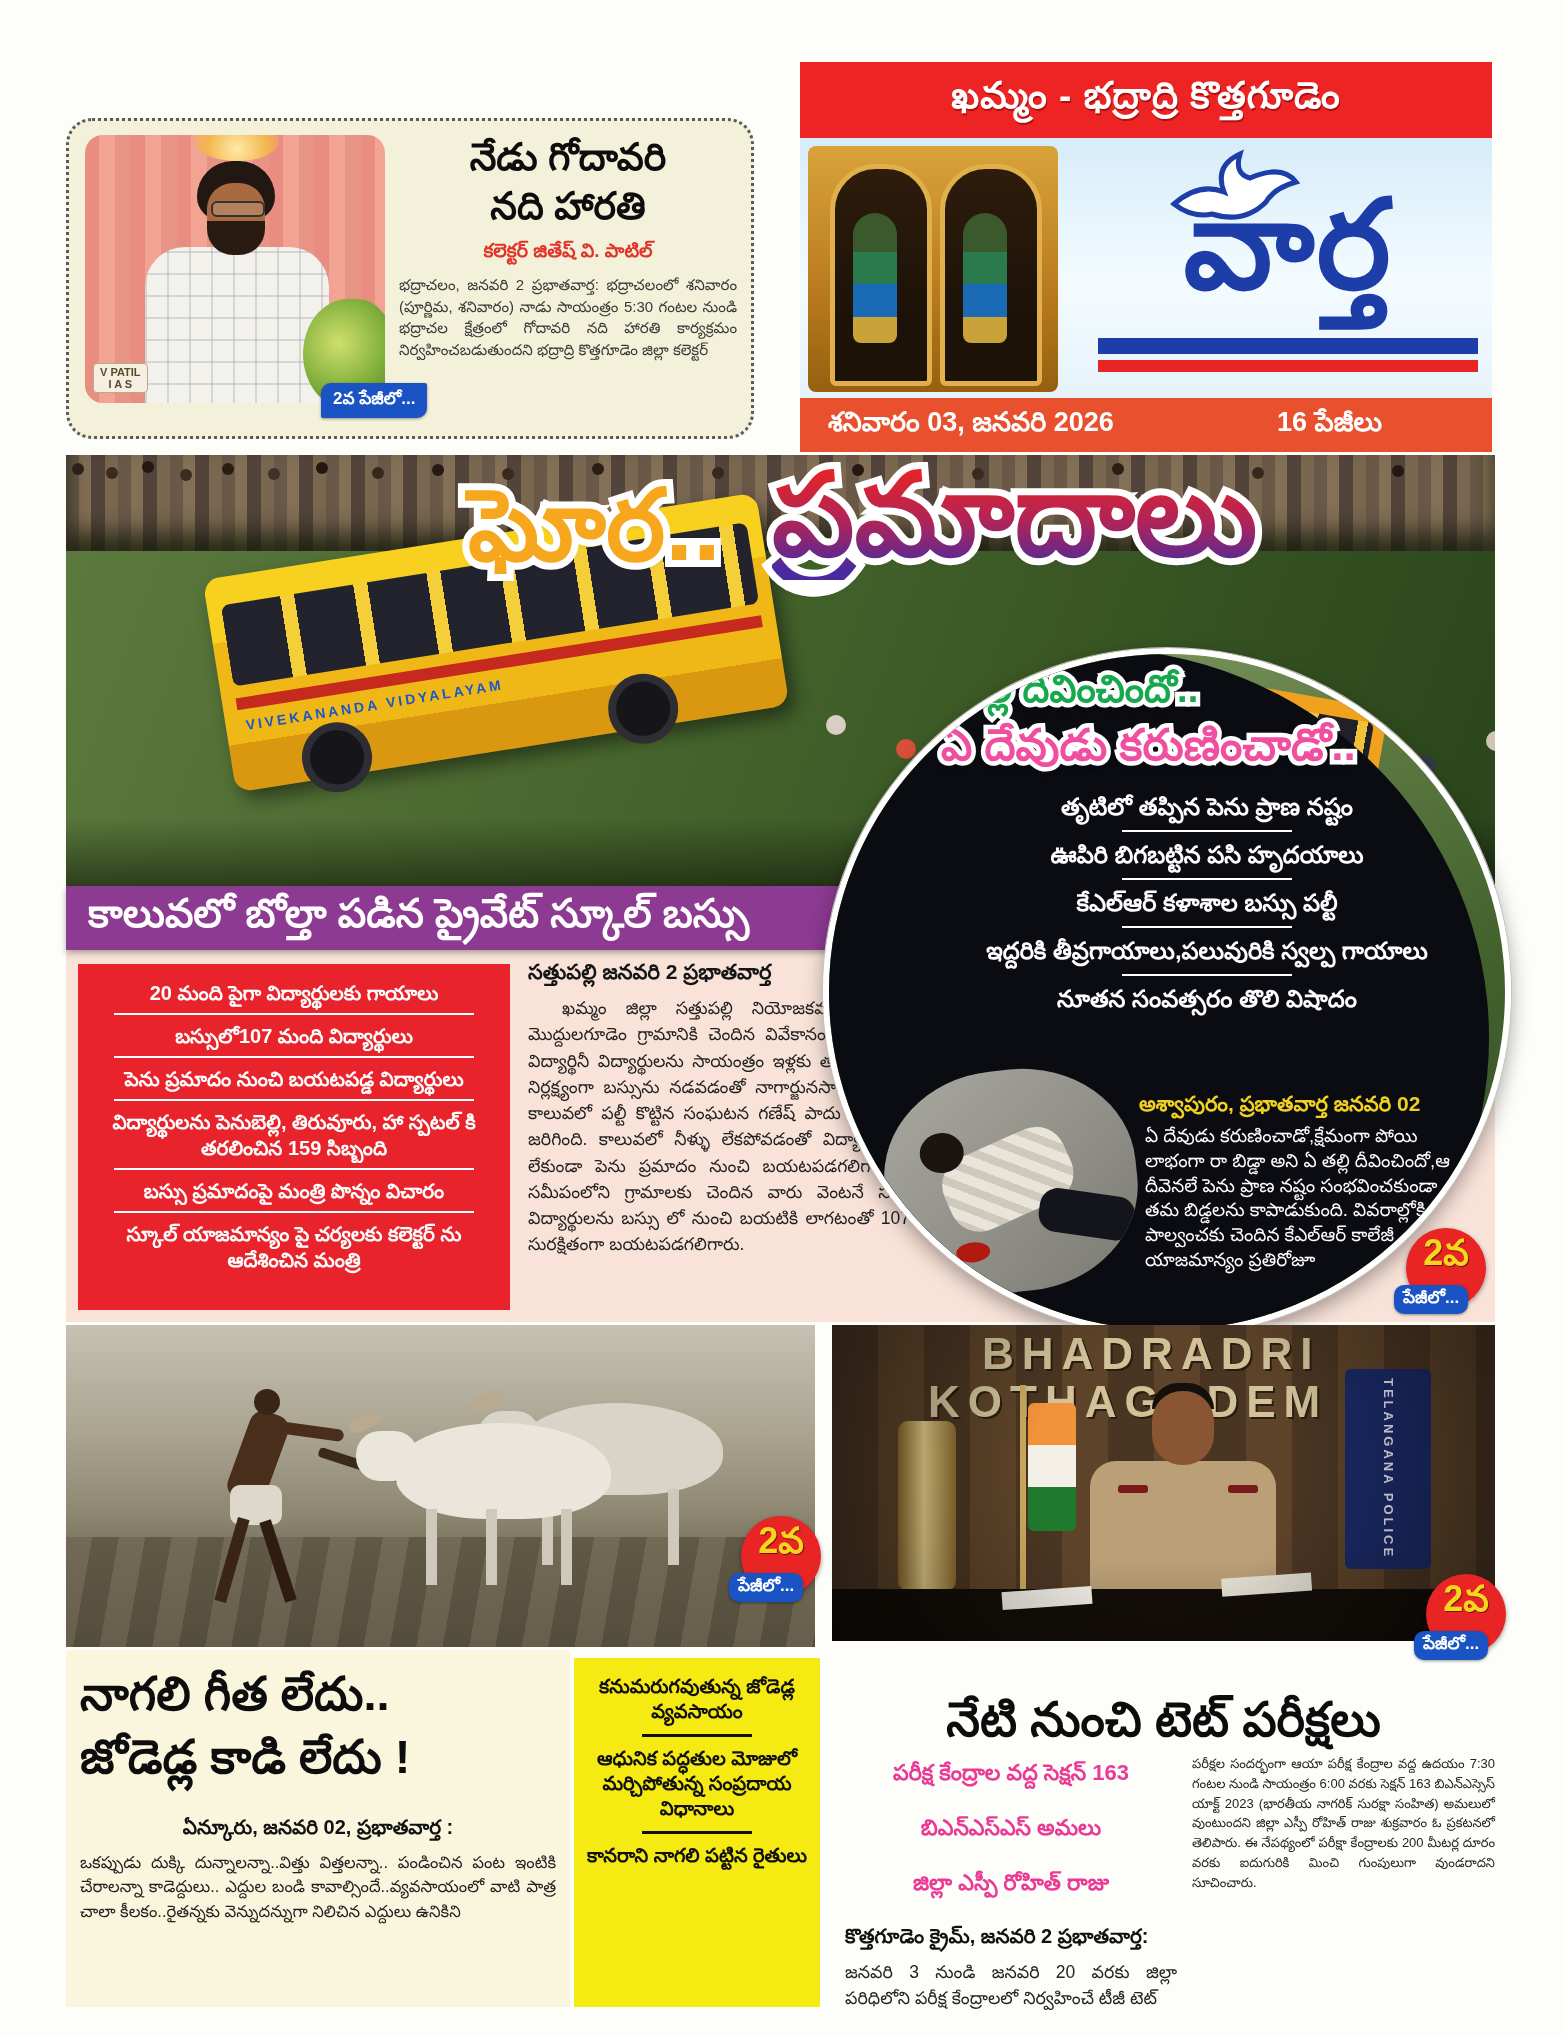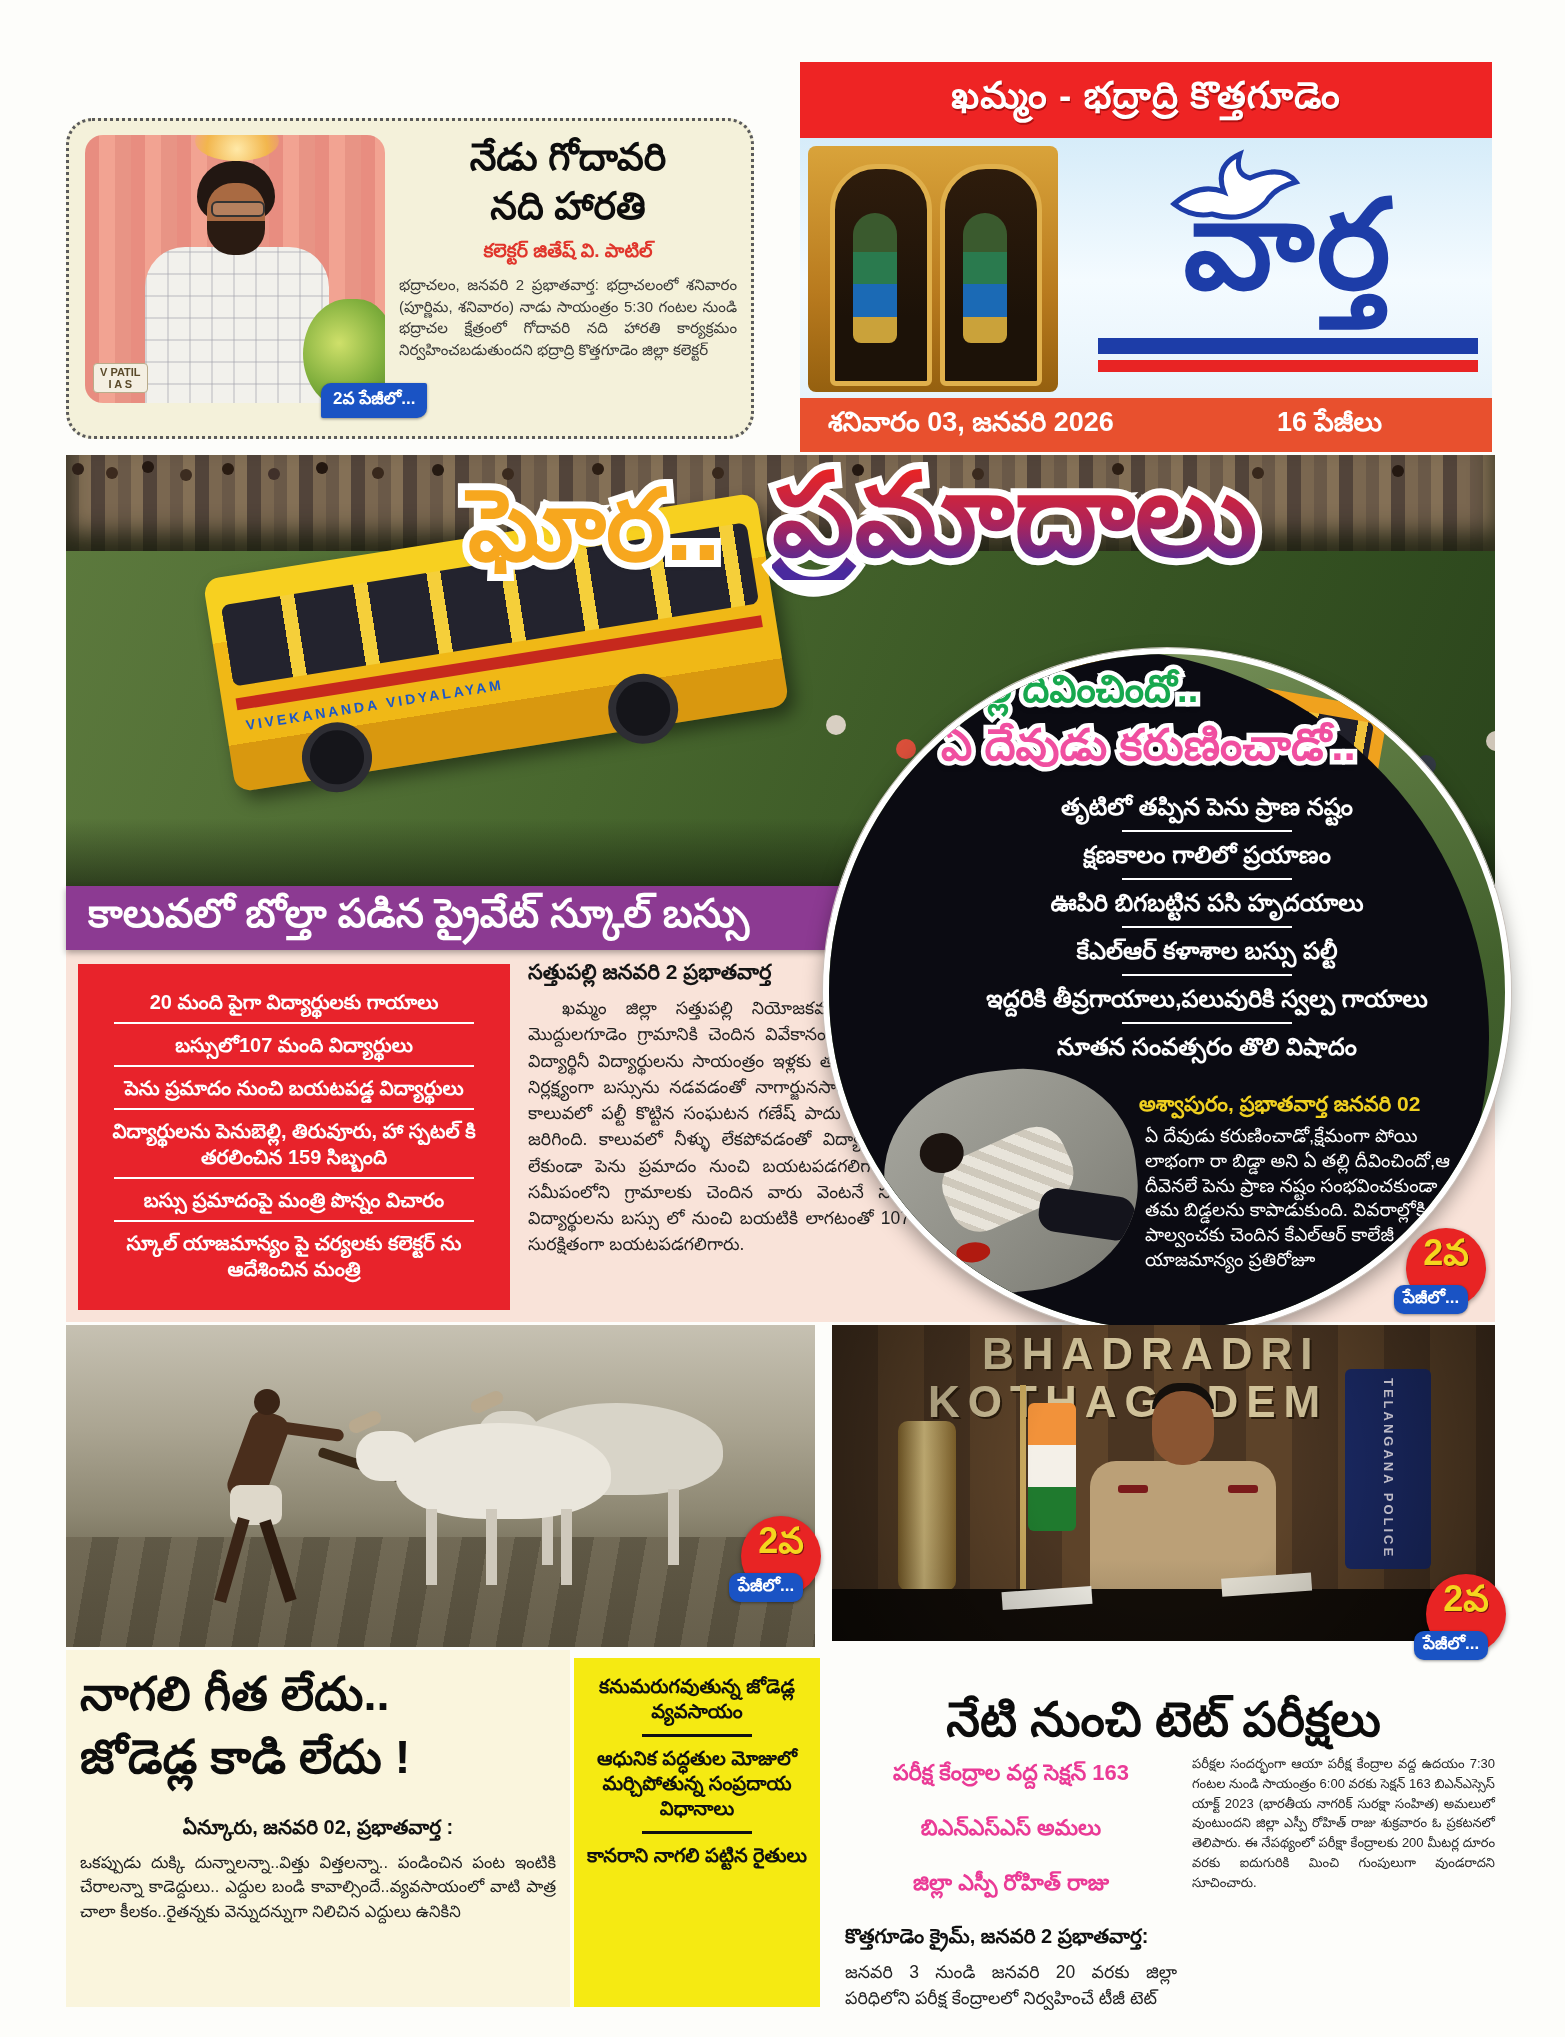--- a/index.html
+++ b/index.html
@@ -92,21 +92,21 @@
   }
 
   
   .purple-banner{position:absolute;left:66px;top:886px;width:952px;height:64px;background:#8c3a92;color:#fff;
                  font-size:40px;font-weight:800;display:flex;align-items:center;padding-left:22px;
                  box-shadow:0 3px 6px rgba(0,0,0,.3);}
 
   
   .pink-panel{position:absolute;left:66px;top:950px;width:1429px;height:372px;background:#f9e3d9;}
   .red-points{position:absolute;left:78px;top:964px;width:432px;height:346px;background:#e8232b;color:#fff;
-              padding:21px 10px;box-sizing:border-box;text-align:center;font-size:20px;font-weight:bold;line-height:1.3;}
+              padding:12px 10px;box-sizing:border-box;text-align:center;font-size:20px;font-weight:bold;line-height:1.3;}
   .rp-item{padding:4px 2px;}
   .rp-item:not(:last-child)::after{content:"";display:block;width:88%;height:2px;background:#fff;margin:7px auto 0;}
   .main-body{position:absolute;left:528px;top:960px;width:588px;}
   .dateline{font-size:21px;font-weight:bold;color:#151515;}
   .main-body p{margin:6px 0 0;font-size:17.5px;line-height:1.5;color:#1f1f1f;text-align:justify;text-indent:34px;}
 
   
   .circle{position:absolute;left:823px;top:648px;width:676px;height:676px;border-radius:50%;overflow:hidden;
           border:6px solid #fff;box-shadow:0 0 0 1px #c9c2bc,0 8px 20px rgba(0,0,0,.35);
           background:linear-gradient(160deg,#8aa06b 0%,#5d7a42 30%,#42602c 60%,#35512a 100%);}
@@ -309,21 +309,20 @@
     <div class="outline-pair c-green">
       <span class="stroke">ఏ తల్లి దీవించిందో..</span>
       <span class="fill">ఏ తల్లి దీవించిందో..</span>
     </div>
     <div class="outline-pair c-pink">
       <span class="stroke">ఏ దేవుడు కరుణించాడో..</span>
       <span class="fill">ఏ దేవుడు కరుణించాడో..</span>
     </div>
     <div class="c-bullets">
       <div class="cb-item">తృటిలో తప్పిన పెను ప్రాణ నష్టం</div>
-      <div class="cb-item">క్షణకాలం గాలిలో ప్రయాణం</div>
       <div class="cb-item">ఊపిరి బిగబట్టిన పసి హృదయాలు</div>
       <div class="cb-item">కేఎల్ఆర్ కళాశాల బస్సు పల్టీ</div>
       <div class="cb-item">ఇద్దరికి తీవ్రగాయాలు,పలువురికి స్వల్ప గాయాలు</div>
       <div class="cb-item">నూతన సంవత్సరం తొలి విషాదం</div>
     </div>
     <div class="victim">
       <div class="v-shirt"></div>
       <div class="v-head"></div>
       <div class="v-pants"></div>
       <div class="v-red"></div>

